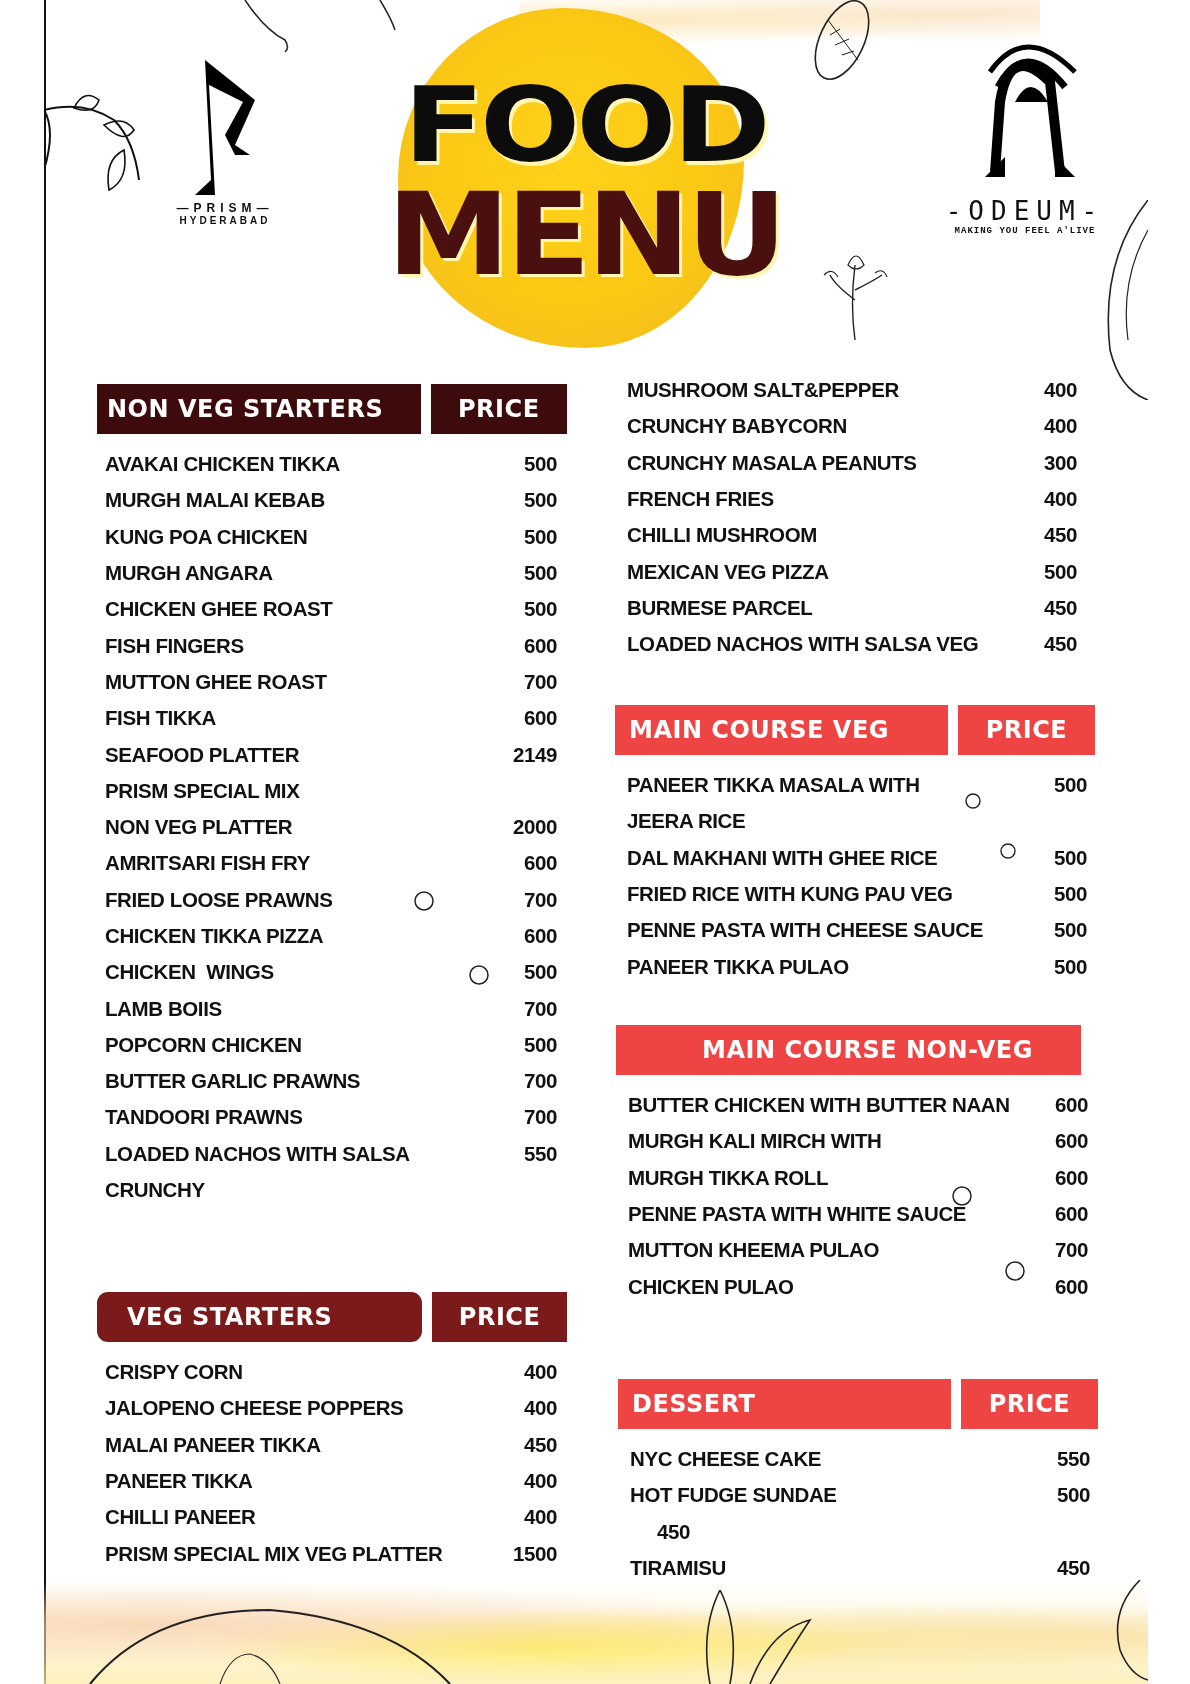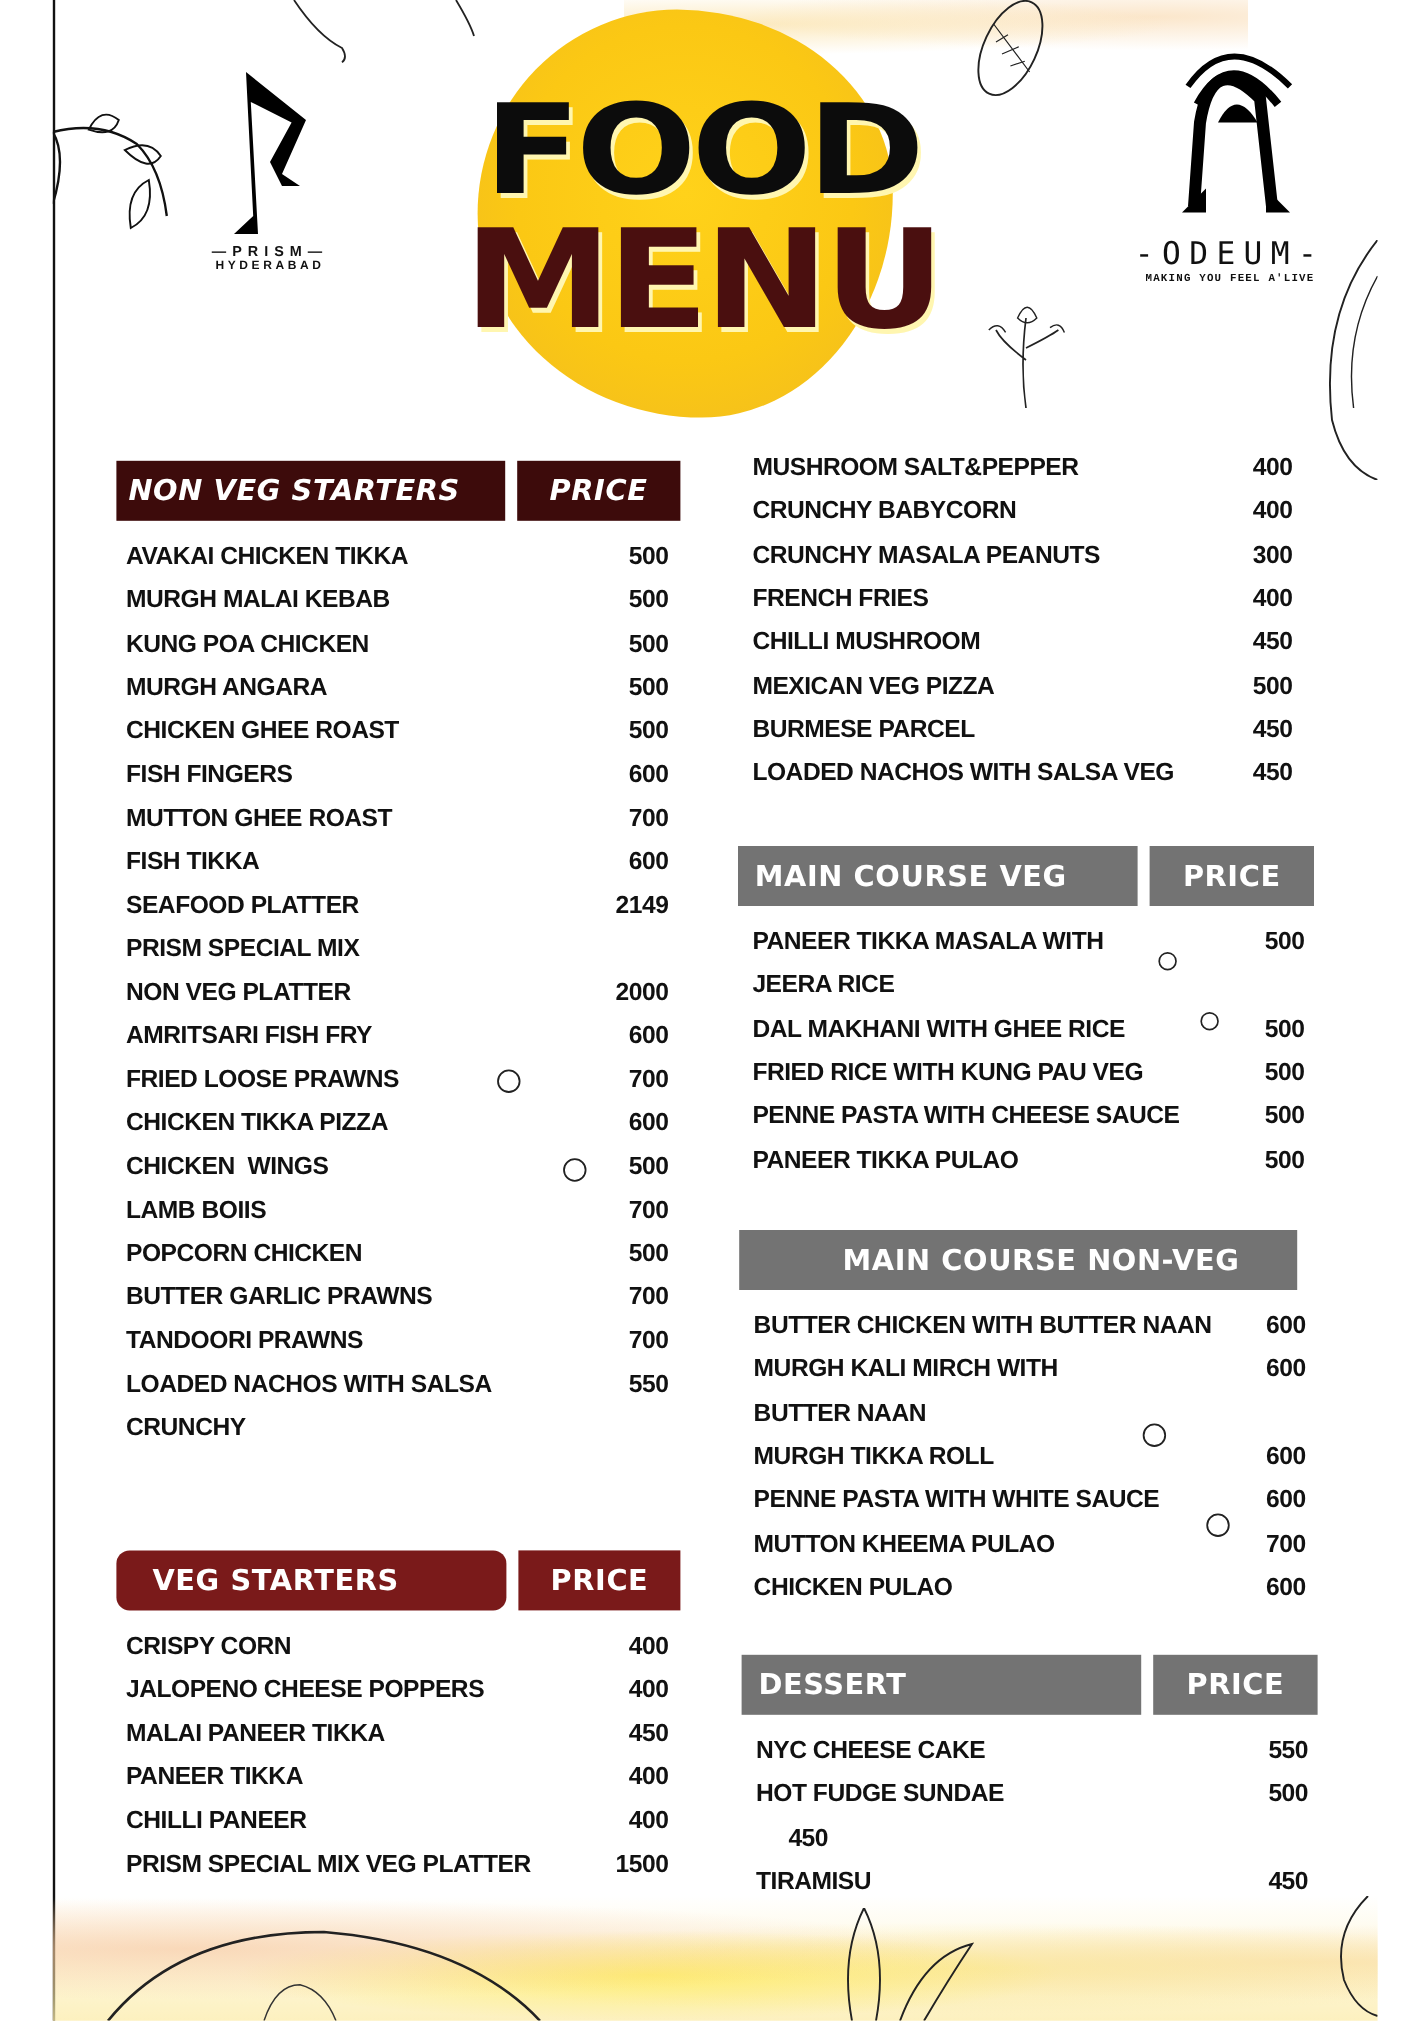--- a/index.html
+++ b/index.html
@@ -52,23 +52,23 @@
     .deco { position: absolute; }
 
     
     .section { position: absolute; }
     .hdr-row { display: flex; gap: 10px; }
     .hdr {
       color: #fff; font-family: "DejaVu Sans", sans-serif; font-weight: bold;
       font-size: 24px; letter-spacing: 0.5px; height: 50px; line-height: 50px;
       padding: 0 10px; box-sizing: border-box; white-space: nowrap;
     }
-    .hdr.maroon { background: #3d0b0b; font-style: italic; }
+    .hdr.maroon { background: #3d0b0b; }
     .hdr.red { background: #7a1a1a; }
-    .hdr.black { background: #737373; }
+    .hdr.black { background: #ef4444; }
     .rows { margin-top: 12px; }
     .row {
       display: flex; justify-content: space-between; align-items: center;
       height: 36.3px; font-weight: bold; font-size: 20.5px; letter-spacing: -0.4px;
     }
     .row .name { white-space: nowrap; }
     .row .price { width: 60px; text-align: right; }
   </style>
 </head>
 <body>
@@ -338,24 +338,20 @@
   <div class="rows" style="padding:0 8px 0 12px;">
     <div class="row">
         <span class="name">BUTTER CHICKEN WITH BUTTER NAAN</span>
         <span class="price">600</span>
       </div>
     <div class="row">
         <span class="name">MURGH KALI MIRCH WITH</span>
         <span class="price">600</span>
       </div>
     <div class="row">
-        <span class="name">BUTTER NAAN</span>
-        <span class="price"></span>
-      </div>
-    <div class="row">
         <span class="name">MURGH TIKKA ROLL</span>
         <span class="price">600</span>
       </div>
     <div class="row">
         <span class="name">PENNE PASTA WITH WHITE SAUCE</span>
         <span class="price">600</span>
       </div>
     <div class="row">
         <span class="name">MUTTON KHEEMA PULAO</span>
         <span class="price">700</span>

